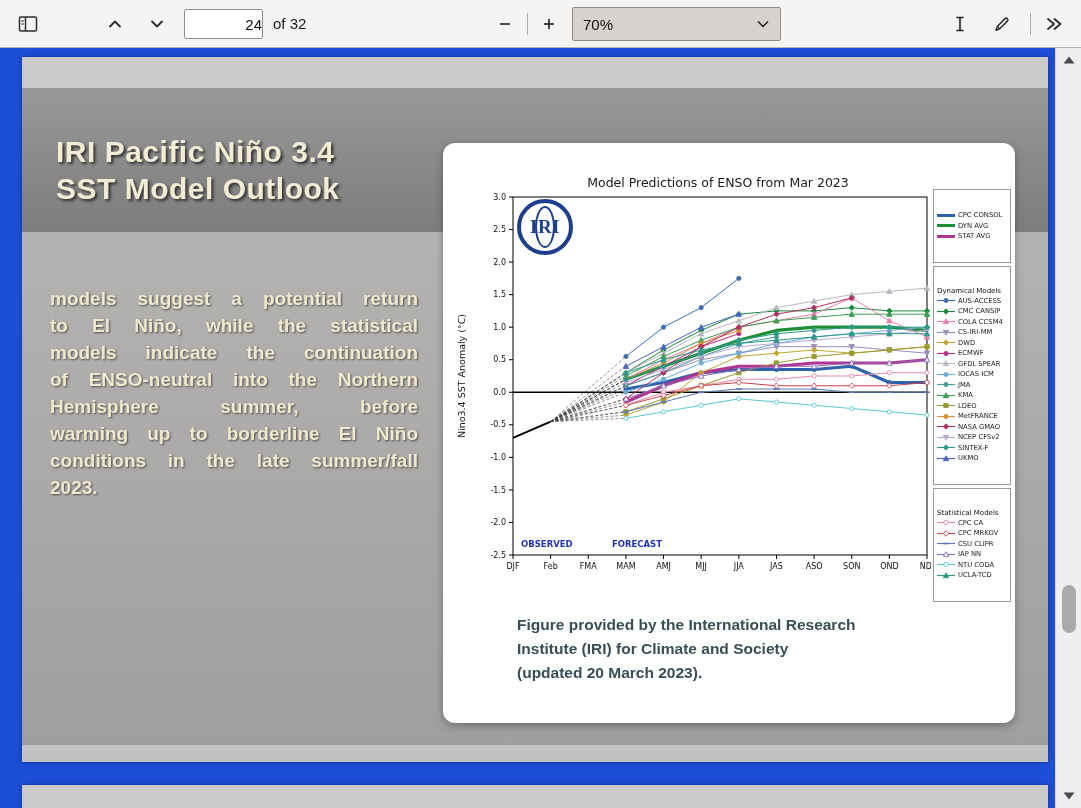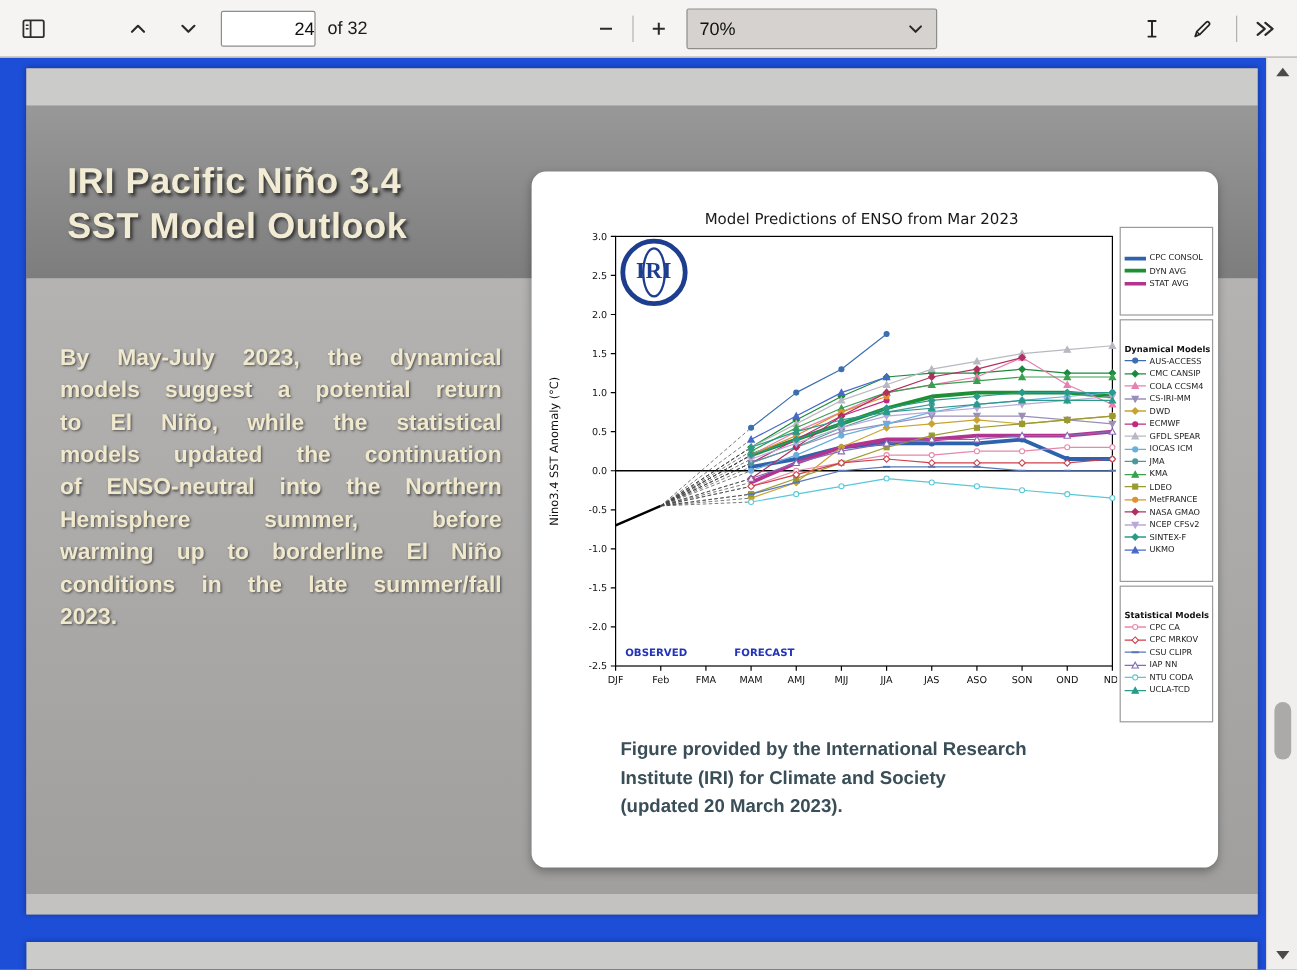--- a/index.html
+++ b/index.html
@@ -37,21 +37,21 @@
   #plot-svg { position:absolute; left:8px; top:40px; }
   #plot-svg text { font-family:"DejaVu Sans",sans-serif; }
   #iri-logo { position:absolute; left:74px; top:56px; width:56px; height:56px; border:4px solid #1d3d8f; border-radius:50%; display:flex; align-items:center; justify-content:center; background:#fff; }
   #iri-logo .inner { width:20px; height:42px; border:2px solid #1d3d8f; border-radius:50%; display:flex; align-items:center; justify-content:center; font-family:"Liberation Serif",serif; font-weight:bold; font-size:19px; color:#1d3d8f; letter-spacing:.5px; }
   #caption { position:absolute; left:74px; top:470px; width:460px; font-size:15.5px; font-weight:bold; line-height:24px; color:#3a4e57; }
 
   
   #legend { position:absolute; left:490px; top:46px; width:78px; font-family:"DejaVu Sans",sans-serif; }
   .lg-box { border:1px solid #9a9a9a; padding:20px 3px; margin-bottom:3px; background:#fff; }
   .lg-stat { }
-  .lg-header { font-size:7px; color:#111; margin-bottom:1px; white-space:nowrap;font-weight:bold; }
+  .lg-header { font-size:7px; color:#111; margin-bottom:1px; white-space:nowrap; }
   .lg-row { display:flex; align-items:center; gap:3px; height:10.5px; white-space:nowrap; }
   .lg-row span { font-size:6.8px; color:#222; }
   .lg-row svg { flex:0 0 auto; }
 
   
   #scrollbar { position:absolute; right:0; top:48px; width:26px; height:760px; background:#f1efee; border-left:1px solid #d8d6d4; }
   .sb-btn { position:absolute; left:0; width:26px; height:20px; border:none; background:transparent; cursor:pointer; display:flex; align-items:center; justify-content:center; }
   #sb-up { top:2px; } #sb-down { bottom:2px; }
   #sb-thumb { position:absolute; left:6px; top:537px; width:14px; height:48px; background:#acaaa8; border-radius:7px; cursor:pointer; }
 </style>
@@ -132,24 +132,23 @@
       <div class="strip-top"></div>
       <div class="title-band"></div>
       <div class="body-band"></div>
       <div class="strip-bottom"></div>
 
       <div id="slide-title">
           <div>IRI Pacific Niño 3.4</div>
           <div>SST Model Outlook</div>
         </div>
       <div id="slide-body">
-          <div>By May-July 2023, the dynamical</div>
           <div>models suggest a potential return</div>
           <div>to El Niño, while the statistical</div>
-          <div>models updated the continuation</div>
+          <div>models indicate the continuation</div>
           <div>of ENSO-neutral into the Northern</div>
           <div>Hemisphere summer, before</div>
           <div>warming up to borderline El Niño</div>
           <div>conditions in the late summer/fall</div>
           <div>2023.</div>
         </div>
 
       <div id="figure-card">
         <div id="chart-title">Model Predictions of ENSO from Mar 2023</div>
         <svg id="plot-svg" width="480" height="402">

